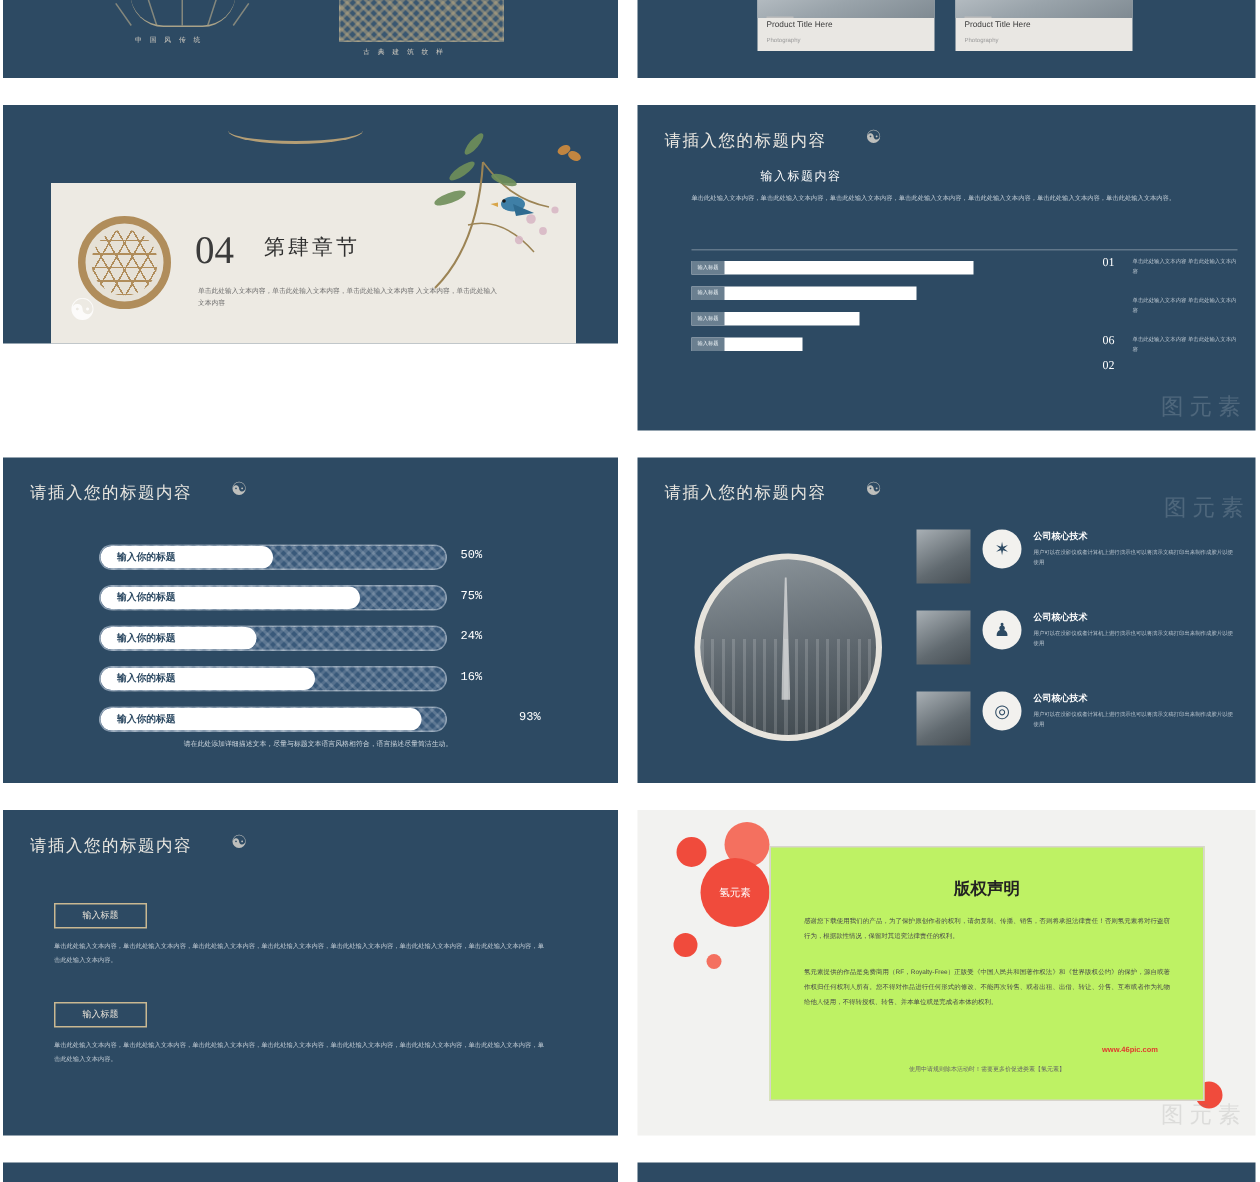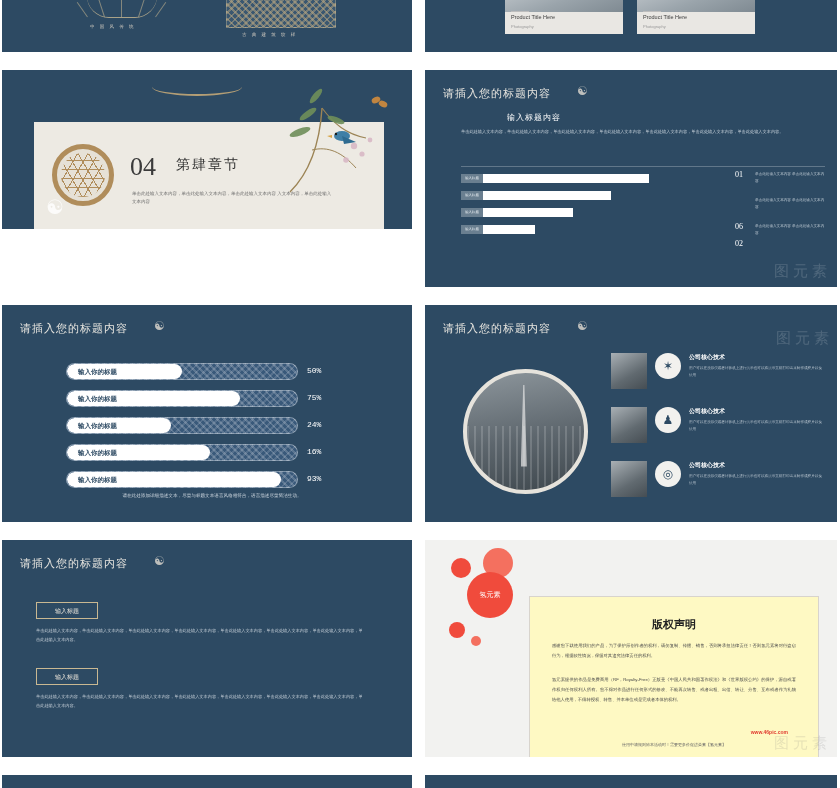--- a/index.html
+++ b/index.html
@@ -153,22 +153,22 @@
   .s6-d { position:absolute; left:78px; top:14px; width:136px; font-size:3.6px;
      color:#b9c5cf; line-height:1.95;}
 
   
   .s7-box { position:absolute; left:34px; width:62px; height:17px;
      border:1px solid #c9b892; color:#e7e2d8; font-size:6px; text-align:center; line-height:17px;
      font-family:"Liberation Serif", serif;}
   .s7-p { position:absolute; left:34px; width:330px; font-size:4.2px; color:#c3cdd6; line-height:2.15;}
 
   
-  .c-frame { position:absolute; left:104px; top:24px; width:290px; height:170px;
-     border:1px solid #d8d4cd; background:#fef9c3;margin-top:32px;}
+  .c-frame { position:absolute; left:88px; top:24px; width:290px; height:170px;
+     border:1px solid #d8d4cd; background:#bef264;}
   .c-title { position:absolute; left:0; right:0; top:20px; text-align:center;
      font-size:11px; color:#222; font-family:"Liberation Serif", serif; font-weight:bold;}
   .c-body { position:absolute; left:22px; right:22px; top:44px; font-size:4.3px;
      color:#4a4a4a; line-height:2.3; text-align:justify;}
   .c-foot { position:absolute; left:0; right:0; bottom:18px; text-align:center;
      font-size:4px; color:#666;}
   .c-url { position:absolute; right:30px; bottom:30px; font-size:5px; color:#e03a2f; font-weight:bold;}
   .dot { position:absolute; border-radius:50%; background:#f04b3c; }
   .dot.lt { background:#f4705f; }
   .badge { position:absolute; left:42px; top:32px; width:46px; height:46px; border-radius:50%;
@@ -315,21 +315,21 @@
       <div class="p-label">输入你的标题</div>
     </div>
     <div class="p-pct" style="top:142px;">16%</div>
 
     <div class="p-row" style="top:166px;">
       <div class="p-track">
           <div class="p-fill" style="width:93%"></div>
         </div>
       <div class="p-label">输入你的标题</div>
     </div>
-    <div class="p-pct" style="top:169px;">93%</div>
+    <div class="p-pct" style="top:169px;margin-left:39px;">93%</div>
 
     <div class="s5-note">请在此处添加详细描述文本，尽量与标题文本语言风格相符合，语言描述尽量简洁生动。</div>
   </div>
 
   <div class="slide s6">
     <div class="slide-title">请插入您的标题内容</div>
     <span class="cloud-orn" style="left:152px; top:14px;">☯</span>
 
     <div class="s6-circle"></div>
 

